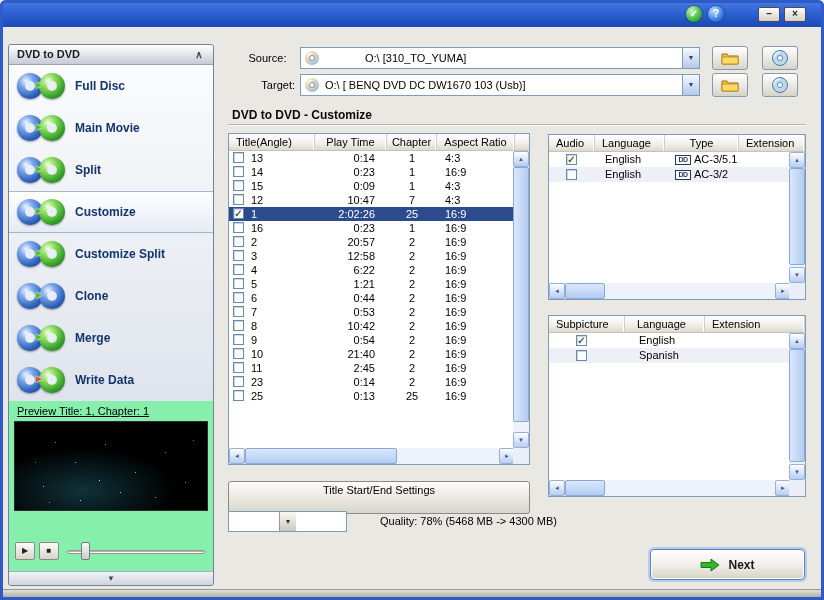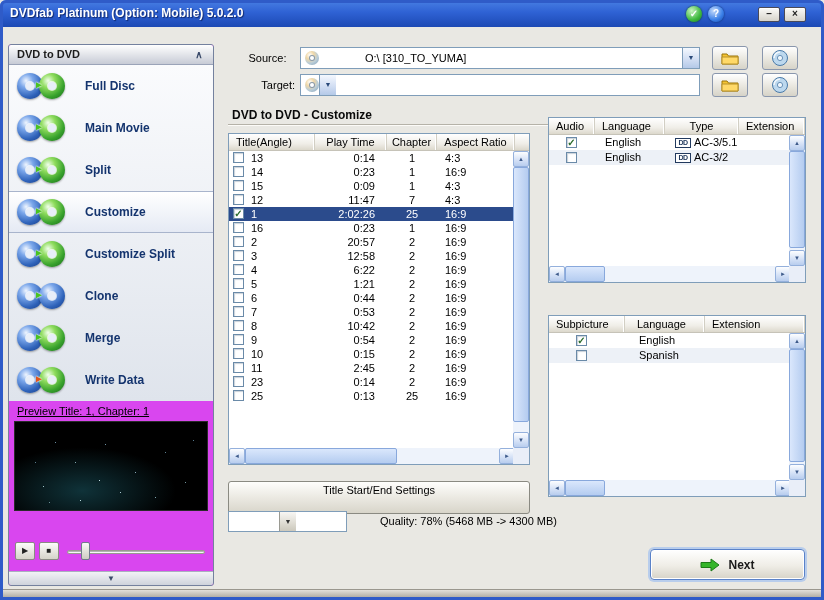--- a/index.html
+++ b/index.html
@@ -13,36 +13,36 @@
   .title .rest{margin-left:4px;}
   .tb-ic{position:absolute;top:6px;width:16px;height:16px;border-radius:50%;color:#fff;font-size:10px;font-weight:bold;text-align:center;line-height:16px;cursor:pointer;}
   .tb-check{left:686px;background:radial-gradient(circle at 35% 30%,#c8f4c0,#3db83d 60%,#1e7a1e);box-shadow:0 0 2px #0a3a0a;}
   .tb-help{left:708px;background:radial-gradient(circle at 35% 30%,#c2d9fa,#3a7fe8 60%,#1a4aa8);box-shadow:0 0 2px #0a2a5a;}
   .tb-min,.tb-close{position:absolute;top:7px;width:22px;height:15px;background:linear-gradient(#fbfbf9,#d6d3ca);border:1px solid #4a4a58;border-radius:2px;color:#222;font-size:10px;font-weight:bold;line-height:12px;text-align:center;cursor:pointer;box-shadow:inset 0 1px 0 #fff;}
   .tb-min{left:758px;}
   .tb-close{left:784px;}
   .bottom-strip{position:absolute;left:3px;top:589px;width:818px;height:8px;background:linear-gradient(#e2e0da,#b2afa6);border-top:1px solid #9a978e;z-index:4;}
 
   
-  .sidebar{position:absolute;left:8px;top:44px;width:206px;height:542px;border:1px solid #74819e;border-radius:3px;background:#d946ef;overflow:hidden;z-index:6;}
+  .sidebar{position:absolute;left:8px;top:44px;width:206px;height:542px;border:1px solid #74819e;border-radius:3px;background:#86efac;overflow:hidden;z-index:6;}
   .side-header{position:absolute;left:0;top:0;width:100%;height:20px;background:linear-gradient(#ffffff,#e3e5ea 50%,#c7cbd6);border-bottom:1px solid #9aa3b8;font-weight:bold;line-height:19px;padding-left:8px;color:#1c1c1c;}
   .side-collapse{position:absolute;right:6px;top:2px;width:16px;height:15px;color:#3a4a6a;font-size:10px;font-weight:bold;line-height:15px;text-align:center;cursor:pointer;}
   .side-items{position:absolute;left:0;top:20px;width:100%;height:336px;background:linear-gradient(#fafbfd,#dfe4ec);}
   .side-item{position:relative;height:42px;display:flex;align-items:center;cursor:pointer;}
   .side-item.sel{background:linear-gradient(#ffffff,#e5eaf4);border-top:1px solid #a8b4cc;border-bottom:1px solid #a8b4cc;}
   .pair{position:relative;width:56px;height:30px;margin-left:6px;flex:none;}
   .disc{position:absolute;top:2px;left:2px;width:26px;height:26px;border-radius:50%;box-shadow:0 1px 2px rgba(0,0,0,.35);}
   .disc.b{left:24px;}
   .disc::after{content:"";position:absolute;left:9px;top:9px;width:8px;height:8px;border-radius:50%;background:#e8eef8;box-shadow:0 0 0 1px rgba(255,255,255,.7);}
   .disc-blue{background:radial-gradient(circle at 35% 30%,#f0f6ff 0%,#7aa6ea 28%,#2f63ba 65%,#16387e 100%);}
   .disc-green{background:radial-gradient(circle at 35% 30%,#f2ffee 0%,#8fdc5d 28%,#37a12c 65%,#186318 100%);}
   .parrow{position:absolute;left:19px;top:8px;font-size:10px;z-index:2;text-shadow:0 0 2px #fff,0 0 2px #fff;}
   .parrow.green{color:#49c320;}
   .parrow.red{color:#e0541a;}
-  .slabel{font-weight:bold;color:#14346e;font-size:12px;margin-left:14px;white-space:nowrap;}
+  .slabel{font-weight:bold;color:#14346e;font-size:12px;margin-left:4px;white-space:nowrap;}
   .preview-label{position:absolute;left:8px;top:360px;color:#000;text-decoration:underline;}
   .video{position:absolute;left:5px;top:376px;width:194px;height:90px;border:1px solid #2a2a2a;background:#000 radial-gradient(ellipse 130px 60px at 35% 78%,rgba(28,92,104,.55),rgba(0,0,0,0) 72%);overflow:hidden;}
   .stars{position:absolute;left:0;top:0;width:1px;height:1px;background:transparent;box-shadow:28px 64px #9fc4c8,60px 40px #7fa8b0,90px 22px #6c90a0,120px 50px #88a8b8,150px 30px #5c8090,40px 20px #688ca0,105px 70px #a8c8d0,170px 60px #70949c,20px 40px #587c8c,140px 75px #80a4ac,65px 78px #b8d8dc,178px 18px #587c90,84px 58px #c8e4e8,34px 80px #6c9098;}
   .tbtn{position:absolute;width:20px;height:18px;background:linear-gradient(#fcfcfa,#d6d3ca);border:1px solid #8a8a84;border-radius:2px;font-size:8px;color:#222;text-align:center;line-height:16px;cursor:pointer;}
   .play-btn{left:6px;top:497px;}
   .stop-btn{left:30px;top:497px;}
   .slider-track{position:absolute;left:58px;top:505px;width:138px;height:4px;background:#fff;border:1px solid #9a9890;border-radius:2px;box-shadow:inset 0 1px 1px #aaa;cursor:pointer;}
   .slider-thumb{position:absolute;left:72px;top:497px;width:9px;height:18px;background:linear-gradient(#f8f8f6,#cfccc2);border:1px solid #707a8c;border-radius:2px;cursor:pointer;}
   .side-bottom{position:absolute;left:0;bottom:0;width:100%;height:14px;background:linear-gradient(#f2f3f6,#cfd3dc);border-top:1px solid #aab0c0;text-align:center;font-size:8px;color:#3a4a6a;line-height:13px;cursor:pointer;}
 
@@ -60,21 +60,21 @@
   .toolbtn{position:absolute;width:36px;height:24px;background:linear-gradient(#ffffff,#e9e7df 55%,#d6d3c8);border:1px solid #8a97ad;border-radius:3px;display:flex;align-items:center;justify-content:center;cursor:pointer;}
   .b1{left:712px;top:46px;} .b2{left:762px;top:46px;}
   .b3{left:712px;top:73px;} .b4{left:762px;top:73px;}
 
   .heading{position:absolute;left:232px;top:108px;font-weight:bold;font-size:12px;color:#0a0a0a;}
   .hrule{position:absolute;left:228px;top:124px;width:578px;height:2px;border-top:1px solid #b5b2a8;border-bottom:1px solid #fcfbf8;}
 
   
   .listbox{position:absolute;background:#fff;border:1px solid #7f9db9;overflow:hidden;}
   .t-main{left:228px;top:133px;width:302px;height:332px;}
-  .t-audio{left:548px;top:117px;width:258px;height:166px;}
+  .t-audio{left:548px;top:134px;width:258px;height:166px;}
   .t-sub{left:548px;top:315px;width:258px;height:182px;}
   .lhead{position:absolute;left:0;top:0;right:0;height:17px;background:linear-gradient(#ffffff,#f0eee8 60%,#dcd8cc);border-bottom:1px solid #c6c3b8;display:flex;}
   .hcell{position:relative;height:100%;line-height:16px;padding-left:7px;border-right:1px solid #d2cfc4;box-shadow:inset -1px 0 #fff;white-space:nowrap;overflow:hidden;cursor:pointer;}
   .hcell.ctr{text-align:center;padding-left:0;}
   .t-main .h0{width:86px;} .t-main .h1{width:72px;} .t-main .h2{width:50px;} .t-main .h3{width:78px;}
   .t-audio .h0{width:46px;} .t-audio .h1{width:70px;} .t-audio .h2{width:74px;} .t-audio .h3{flex:1;}
   .t-sub .h0{width:76px;} .t-sub .h1{width:80px;padding-left:12px;} .t-sub .h2{flex:1;}
   .tbody{position:absolute;left:0;top:17px;right:16px;}
 
   .trow{position:relative;height:14px;line-height:14px;cursor:default;}
@@ -117,23 +117,20 @@
   .settings-btn{position:absolute;left:228px;top:481px;width:302px;height:33px;background:linear-gradient(#fefefc,#ebe9e2 50%,#d8d5ca);border:1px solid #8a8a82;border-radius:3px;text-align:center;line-height:17px;cursor:pointer;}
   .size-combo{left:228px;top:511px;width:119px;height:21px;flex-direction:column;}
   .size-combo .cbtn{background:linear-gradient(#f8f7f4,#dedbd2 60%,#ccc8bc);border-left:1px solid #9a9a92;color:#333;height:19px;line-height:19px;}
   .quality{left:380px;top:515px;}
   .next-btn{position:absolute;left:650px;top:549px;width:155px;height:31px;background:linear-gradient(#ffffff,#efede6 55%,#d6d3c8);border:1px solid #5a82c8;border-radius:4px;box-shadow:0 0 0 2px #b8cdec,inset 0 0 0 1px #fff;display:flex;align-items:center;justify-content:center;gap:8px;cursor:pointer;font-weight:bold;font-size:12px;color:#1a1a1a;}
 </style>
 </head>
 <body>
 
 <div class="titlebar">
-  <div class="title">
-    <span>DVDfab</span><span class="rest">Platinum (Option: Mobile) 5.0.2.0</span>
-  </div>
   <div class="tb-ic tb-check">✓</div>
   <div class="tb-ic tb-help">?</div>
   <div class="tb-min">–</div>
   <div class="tb-close">×</div>
 </div>
 
 <div class="sidebar">
   <div class="side-header">
     <span>DVD to DVD</span>
     <span class="side-collapse">∧</span>
@@ -231,20 +228,21 @@
   <svg width="18" height="18" viewBox="0 0 18 18">
       <circle cx="9" cy="9" r="7.5" fill="#bcd8ee" stroke="#4a7aa8"></circle>
       <circle cx="9" cy="9" r="2.6" fill="#eef6fc" stroke="#6a92b8"></circle>
       <path d="M3 9 a6 6 0 0 1 6 -6" stroke="#ffffff" fill="none" stroke-width="1.6" opacity="0.8"></path>
     </svg>
 </div>
 
 <div class="label tgt-label">Target:</div>
 <div class="combo tgt-combo">
   <span class="disc-mini"></span>
+  <span class="cval">O:\ [ BENQ DVD DC DW1670 103  (Usb)]</span>
   <span class="cbtn">▼</span>
 </div>
 <div class="toolbtn b3">
   <svg width="18" height="13" viewBox="0 0 18 13">
       <path d="M1 12 V2 h5 l1.5 2 H17 v8 z" fill="#f5c432" stroke="#9a7408"></path>
       <path d="M1 12 V5 h16 v7 z" fill="#ffd968" stroke="#b8922a"></path>
     </svg>
 </div>
 <div class="toolbtn b4">
   <svg width="18" height="18" viewBox="0 0 18 18">
@@ -282,21 +280,21 @@
       <div class="trow">
         <span class="cb"></span>
         <span class="c0">15</span>
         <span class="c1">0:09</span>
         <span class="c2">1</span>
         <span class="c3">4:3</span>
       </div>
       <div class="trow">
         <span class="cb"></span>
         <span class="c0">12</span>
-        <span class="c1">11:47</span>
+        <span class="c1">10:47</span>
         <span class="c2">7</span>
         <span class="c3">4:3</span>
       </div>
       <div class="trow sel">
         <span class="cb on">✓</span>
         <span class="c0">1</span>
         <span class="c1">2:02:26</span>
         <span class="c2">25</span>
         <span class="c3">16:9</span>
       </div>
@@ -359,21 +357,21 @@
       <div class="trow">
         <span class="cb"></span>
         <span class="c0">9</span>
         <span class="c1">0:54</span>
         <span class="c2">2</span>
         <span class="c3">16:9</span>
       </div>
       <div class="trow">
         <span class="cb"></span>
         <span class="c0">10</span>
-        <span class="c1">0:15</span>
+        <span class="c1">21:40</span>
         <span class="c2">2</span>
         <span class="c3">16:9</span>
       </div>
       <div class="trow">
         <span class="cb"></span>
         <span class="c0">11</span>
         <span class="c1">2:45</span>
         <span class="c2">2</span>
         <span class="c3">16:9</span>
       </div>

